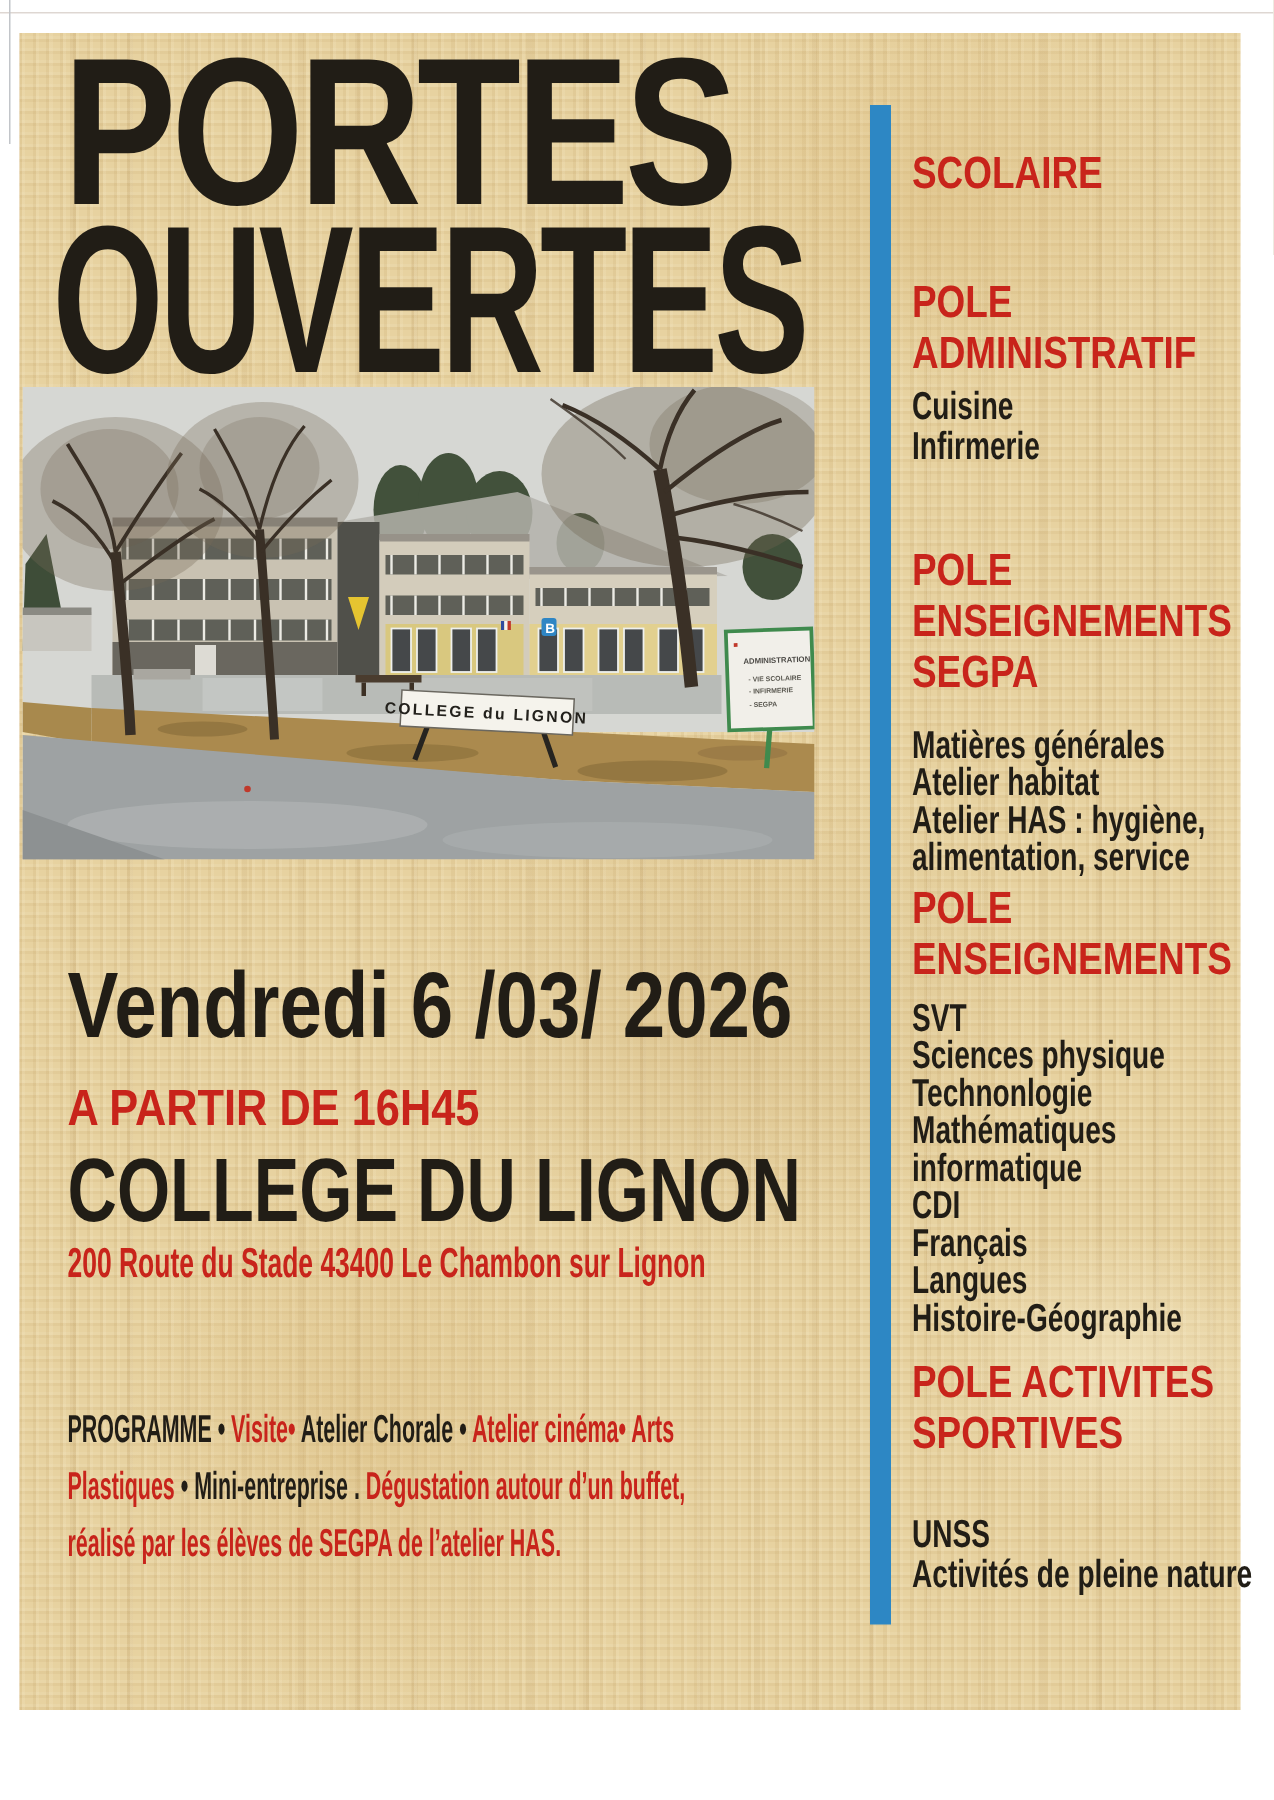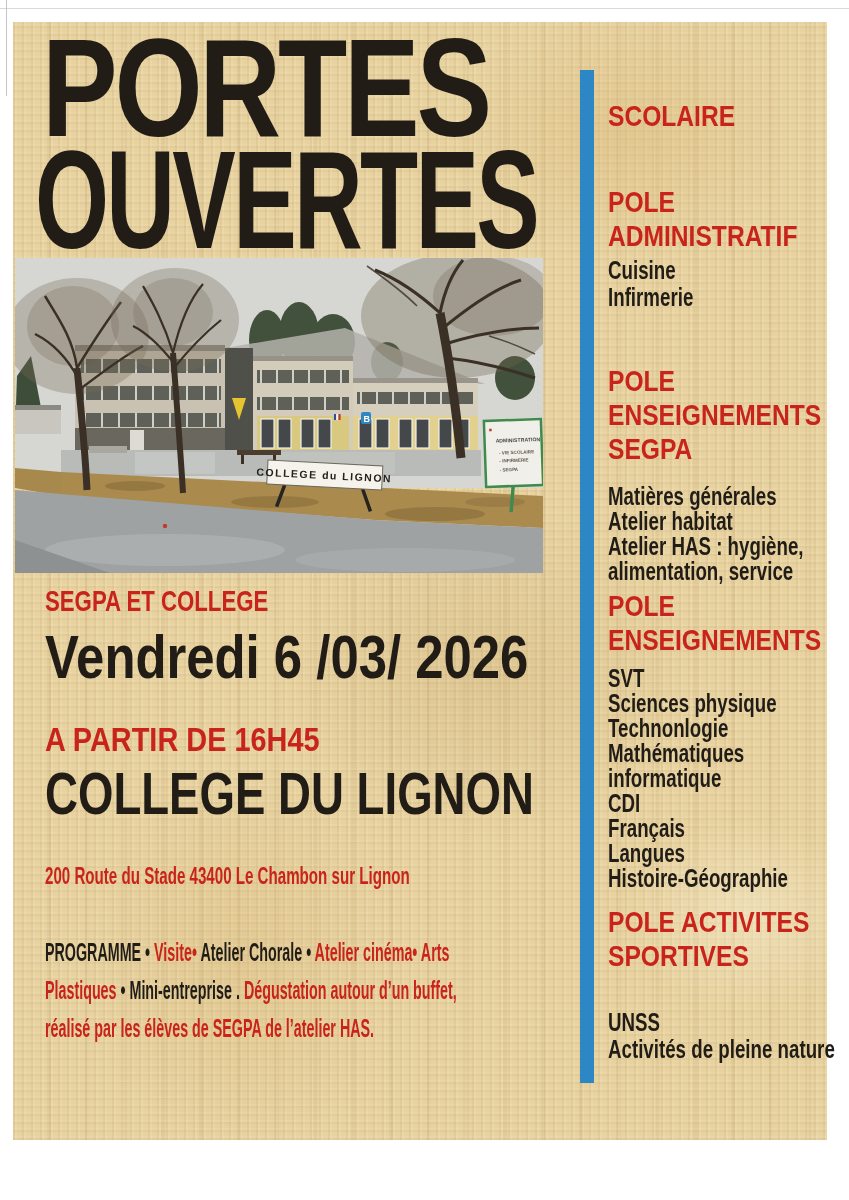--- a/index.html
+++ b/index.html
@@ -173,33 +173,30 @@
         <path d="M497,228 L494,254" stroke="#3f8a4d" stroke-width="3.5"></path>
         <rect x="470" y="162" width="57" height="66" fill="#f1efe9" stroke="#3f8a4d" stroke-width="2.5"></rect>
         <rect x="475" y="170" width="2.5" height="2.5" fill="#c0392b"></rect>
         <text x="481" y="184" font-size="5.2" font-weight="bold" fill="#4c4a46">ADMINISTRATION</text>
         <text x="484" y="196" font-size="4.6" font-weight="bold" fill="#5a5850">- VIE SCOLAIRE</text>
         <text x="484" y="204" font-size="4.6" font-weight="bold" fill="#5a5850">- INFIRMERIE</text>
         <text x="484" y="213" font-size="4.6" font-weight="bold" fill="#5a5850">- SEGPA</text>
       </g>
     </svg>
 
-    <div class="line abs" style="left:32px;top:564px;font-size:30px;">
-      <span class="cx red" style="transform:scaleX(.74);">SEGPA ET COLLEGE</span>
-    </div>
-    <div class="line abs" style="left:32px;top:604px;font-size:62px;">
+    <div class="line abs" style="left:32px;top:618px;font-size:62px;">
       <span class="cx ink" style="transform:scaleX(.82);">Vendredi 6 /03/ 2026</span>
     </div>
     <div class="line abs" style="left:32px;top:700px;font-size:34px;">
       <span class="cx red" style="transform:scaleX(.85);">A PARTIR DE 16H45</span>
     </div>
     <div class="line abs" style="left:32px;top:742px;font-size:60px;">
       <span class="cx ink" style="transform:scaleX(.76);">COLLEGE DU LIGNON</span>
     </div>
-    <div class="abs" style="left:32px;top:843px;font-size:24px;line-height:22px;">
+    <div class="abs" style="left:32px;top:809px;font-size:28px;line-height:22px;">
       <div><span class="cx red" style="transform:scaleX(.63);">200 Route du Stade 43400 Le Chambon sur Lignon</span></div>
     </div>
     <div class="abs" id="programme" style="left:32px;top:911px;width:820px;transform:scaleX(.55);transform-origin:0 0;">
         <div class="pline"><span class="ink">PROGRAMME </span><span class="ink">• </span><span class="red">Visite</span><span class="red">• </span><span class="ink">Atelier Chorale </span><span class="ink">• </span><span class="red">Atelier cinéma</span><span class="red">• </span><span class="red">Arts</span></div>
         <div class="pline"><span class="red">Plastiques </span><span class="ink">• </span><span class="ink">Mini-entreprise</span><span class="ink"> .  </span><span class="red">Dégustation autour d’un buffet,</span></div>
         <div class="pline"><span class="red">réalisé par les élèves de SEGPA de l’atelier HAS.</span></div>
       </div>
 
     <div class="bluebar"></div>
 

